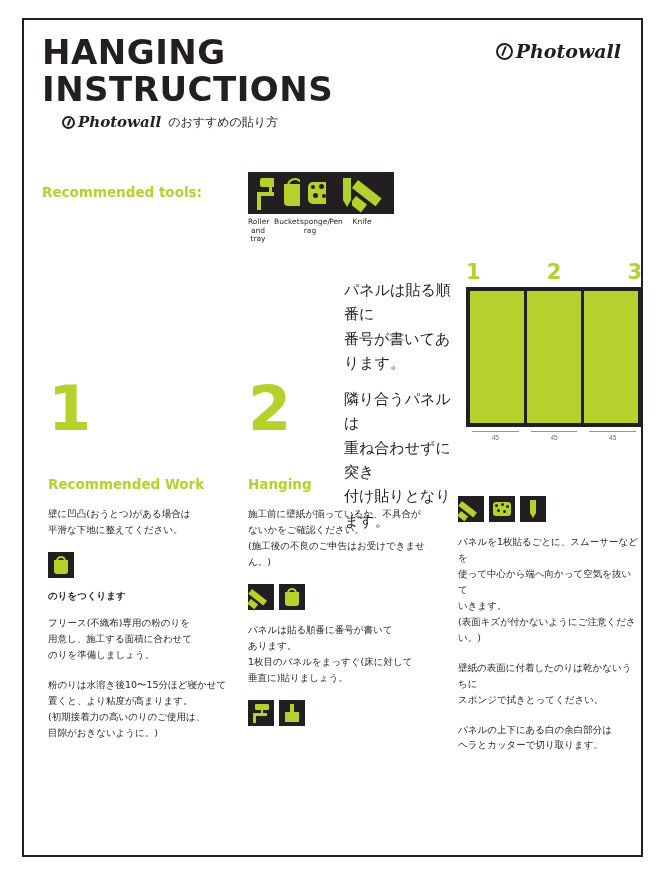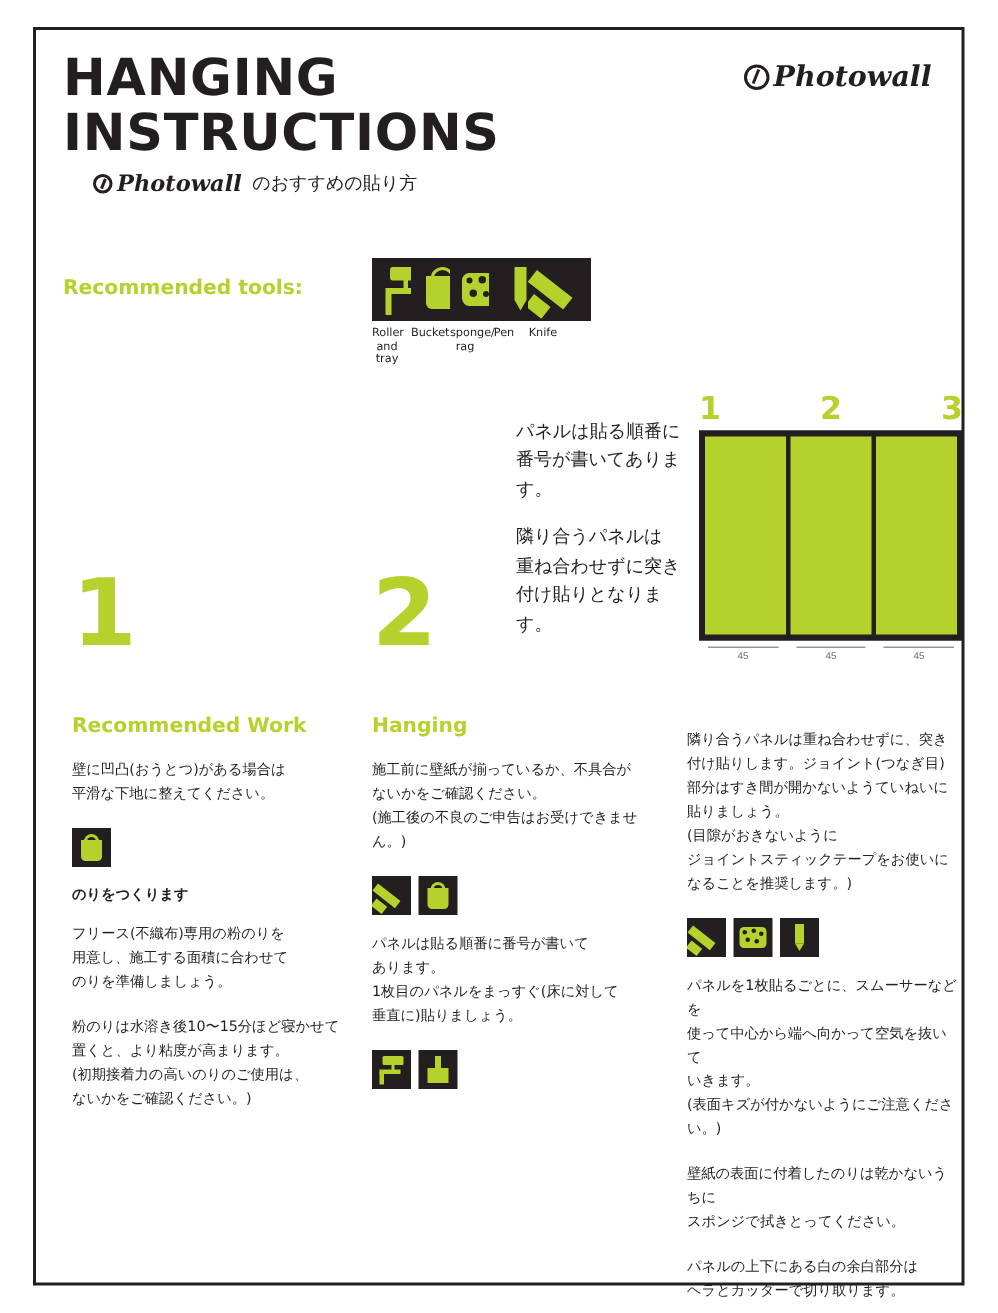--- a/index.html
+++ b/index.html
@@ -192,21 +192,21 @@
     content: "";
     position: absolute;
     left: 6px; right: 6px; top: 2px;
     height: 1px;
     background: #939598;
   }
   .diagram-note {
     position: absolute;
     left: 0; top: 18px;
     width: 120px;
-    font-size: 12px;
+    font-size: 15px;
     line-height: 1.62;
     font-family: Liberation Serif, serif;
     color: #231f20;
   }
   .diagram-note p { margin: 0 0 12px 0; }
 
   
   .columns {
     position: absolute;
     left: 14px; top: 358px;
@@ -395,21 +395,21 @@
               <div class="m-bucket"></div>
         </div>
       </div>
       <p class="sub-bold">のりをつくります</p>
       <p class="body">フリース(不織布)専用の粉のりを
 用意し、施工する面積に合わせて
 のりを準備しましょう。</p>
       <p class="body">粉のりは水溶き後10〜15分ほど寝かせて
 置くと、より粘度が高まります。
 (初期接着力の高いのりのご使用は、
-ないかをご確認ください。)</p>
+目隙がおきないように。)</p>
     </div>
 
     <div class="col col2">
       <div class="bignum">2</div>
       <div class="sect-head">Hanging</div>
       <p class="body">施工前に壁紙が揃っているか、不具合が
 ないかをご確認ください。
 (施工後の不良のご申告はお受けできません。)</p>
       <div class="icon-row">
         <div class="mini">
@@ -434,27 +434,20 @@
         </div>
         <div class="mini">
           <div class="m-brush-h"></div>
               <div class="m-brush-b"></div>
         </div>
       </div>
     </div>
 
     <div class="col col3">
       <div style="height:108px;"></div>
-      <p class="body">隣り合うパネルは重ね合わせずに、突き
-付け貼りします。ジョイント(つなぎ目)
-部分はすき間が開かないようていねいに
-貼りましょう。
-(目隙がおきないように
-ジョイントスティックテープをお使いに
-なることを推奨します。)</p>
       <div class="icon-row">
         <div class="mini">
           <div class="m-knife"></div>
               <div class="m-knife2"></div>
         </div>
         <div class="mini">
           <div class="m-sponge">
             <div class="h" style="left:2px;top:2px;width:3px;height:3px;"></div>
             <div class="h" style="left:8px;top:1px;width:3px;height:3px;"></div>
             <div class="h" style="left:13px;top:3px;width:3px;height:3px;"></div>

